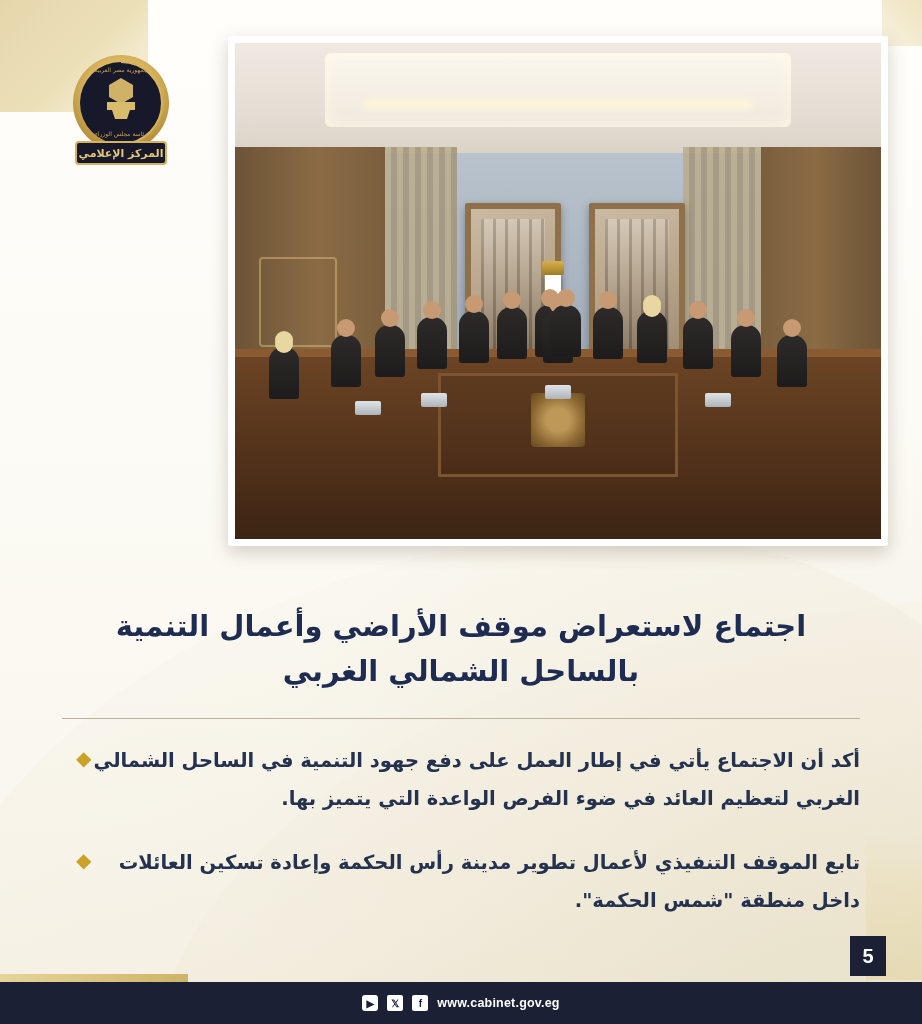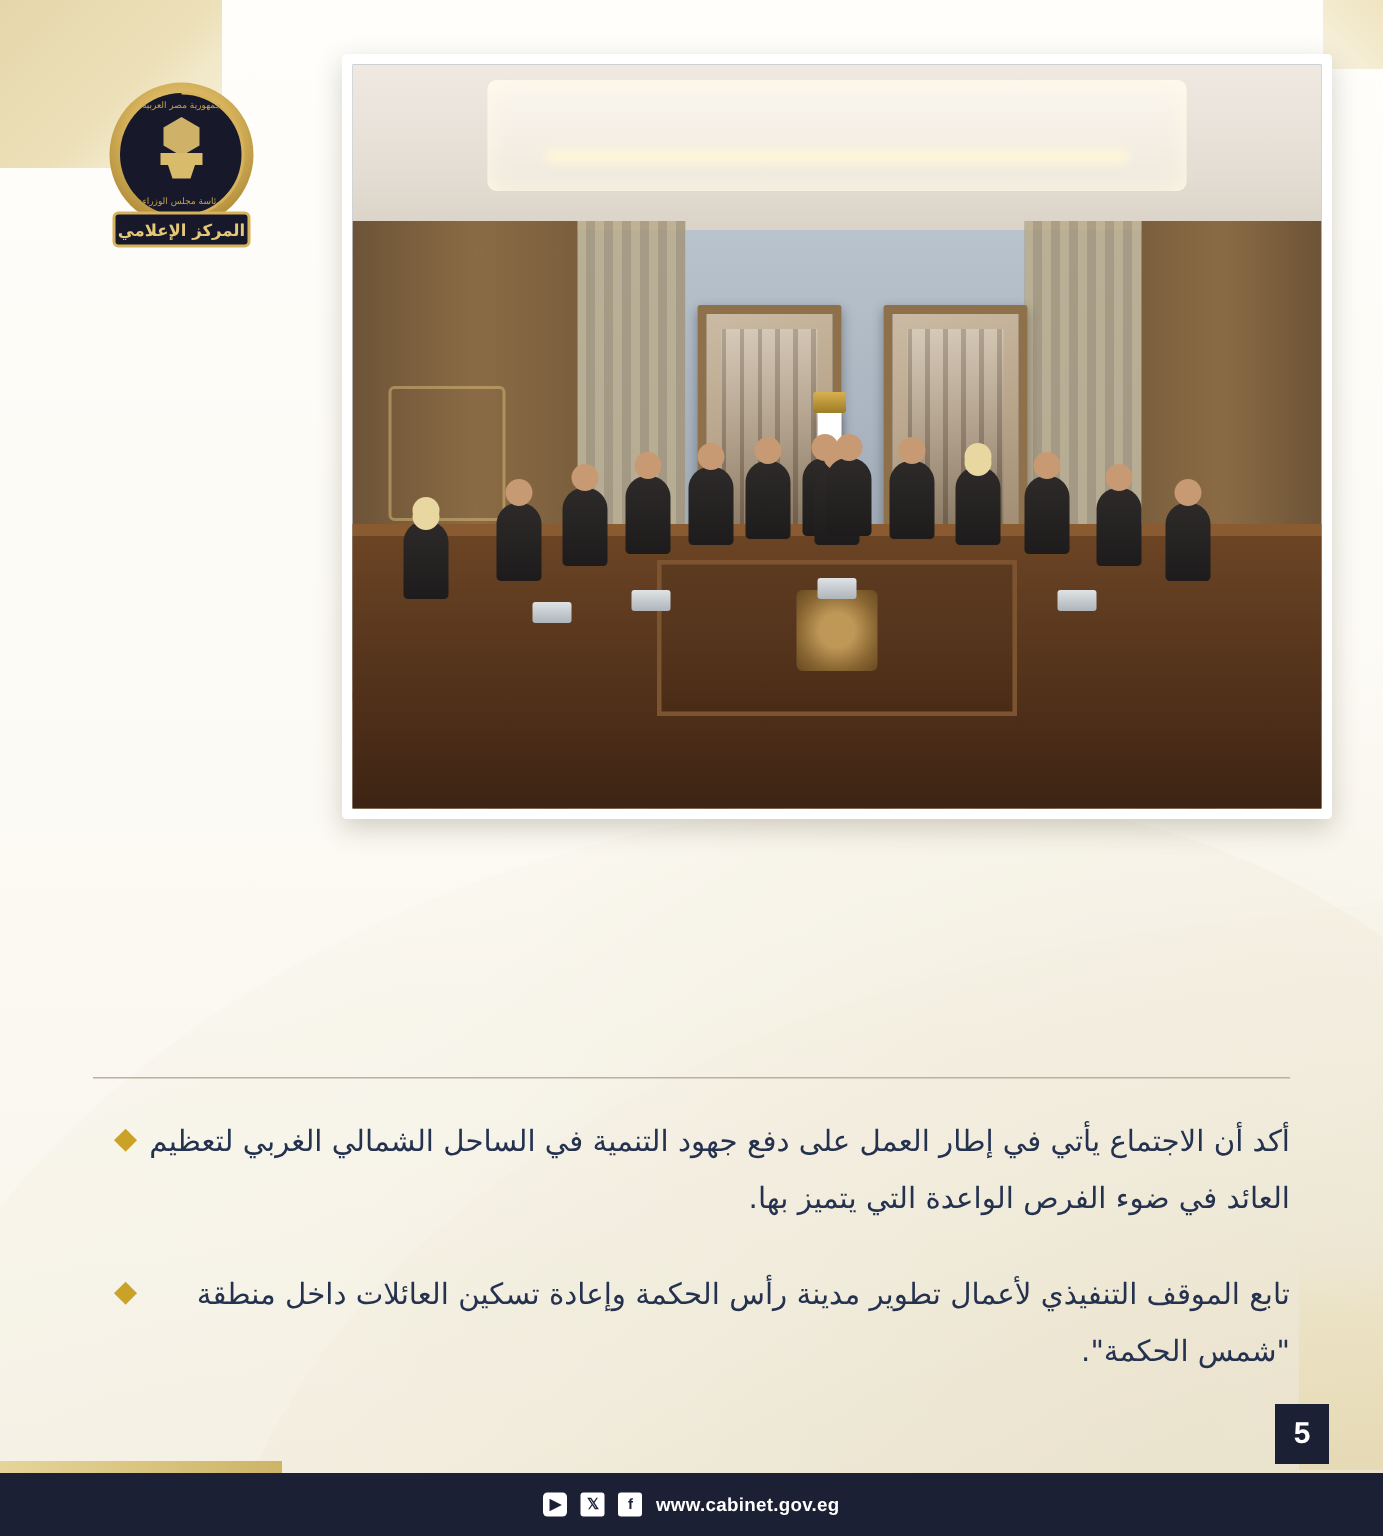--- a/index.html
+++ b/index.html
@@ -219,20 +219,21 @@
     margin-top: 6px; margin-left: 10px;
     color: #c9a227;
     font-size: 20px; line-height: 1;
   }
   .bullet-text {
     flex: 1 1 auto;
     text-align: right;
     font-size: 19.5px;
     line-height: 1.95;
     color: #25324f;
+    font-weight: bold;
   }
 
   
   .footer {
     position: absolute; left: 0; bottom: 0; width: 100%; height: 42px;
     background: #1b2034;
     display: flex; align-items: center; justify-content: center;
     z-index: 7;
   }
   .footer-inner { display: flex; align-items: center; gap: 9px; }
@@ -335,20 +336,23 @@
       <div class="person" style="right:120px;bottom:162px;"></div>
       <div class="person" style="right:74px;bottom:152px;"></div>
 
       <div class="laptop" style="left:120px;bottom:124px;"></div>
       <div class="laptop" style="left:186px;bottom:132px;"></div>
       <div class="laptop" style="left:50%;margin-left:-13px;bottom:140px;"></div>
       <div class="laptop" style="right:150px;bottom:132px;"></div>
     </div>
   </div>
 
+  <div class="title-wrap">
+    <h1 class="title">اجتماع لاستعراض موقف الأراضي وأعمال التنمية بالساحل الشمالي الغربي</h1>
+  </div>
 
   <div class="divider"></div>
 
   <div class="bullets">
     <div class="bullet">
       <span class="bullet-mark">◆</span>
       <p class="bullet-text">أكد أن الاجتماع يأتي في إطار العمل على دفع جهود التنمية في الساحل الشمالي الغربي لتعظيم العائد في ضوء الفرص الواعدة التي يتميز بها.</p>
     </div>
     <div class="bullet">
       <span class="bullet-mark">◆</span>

